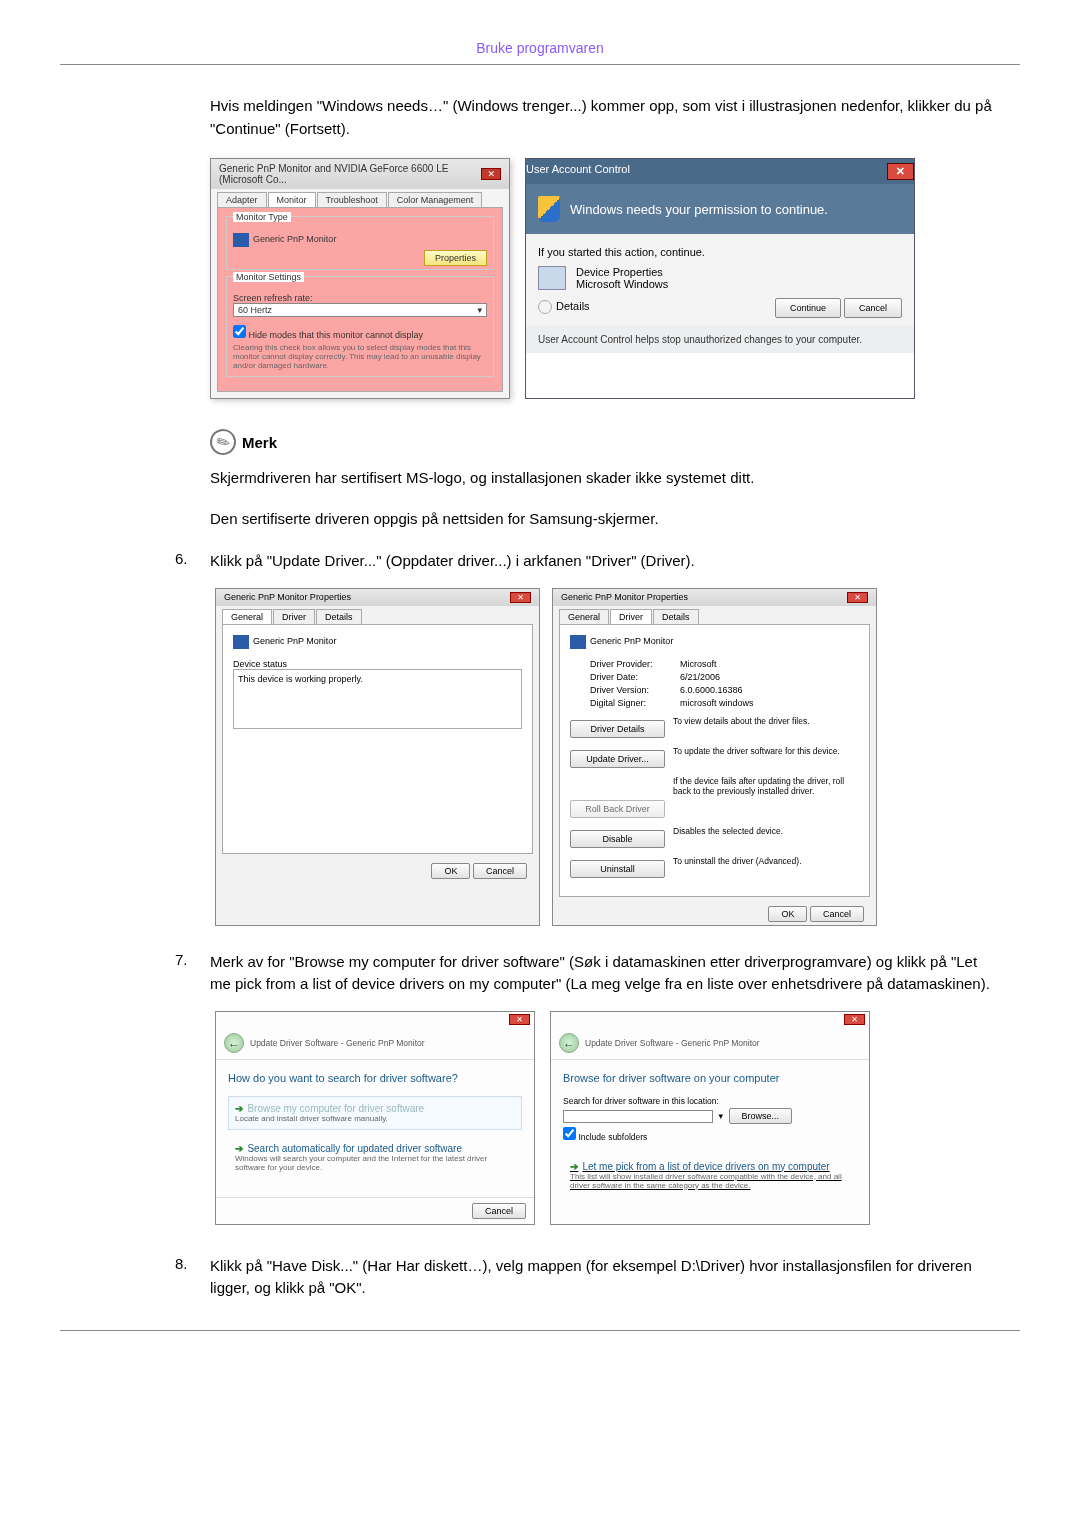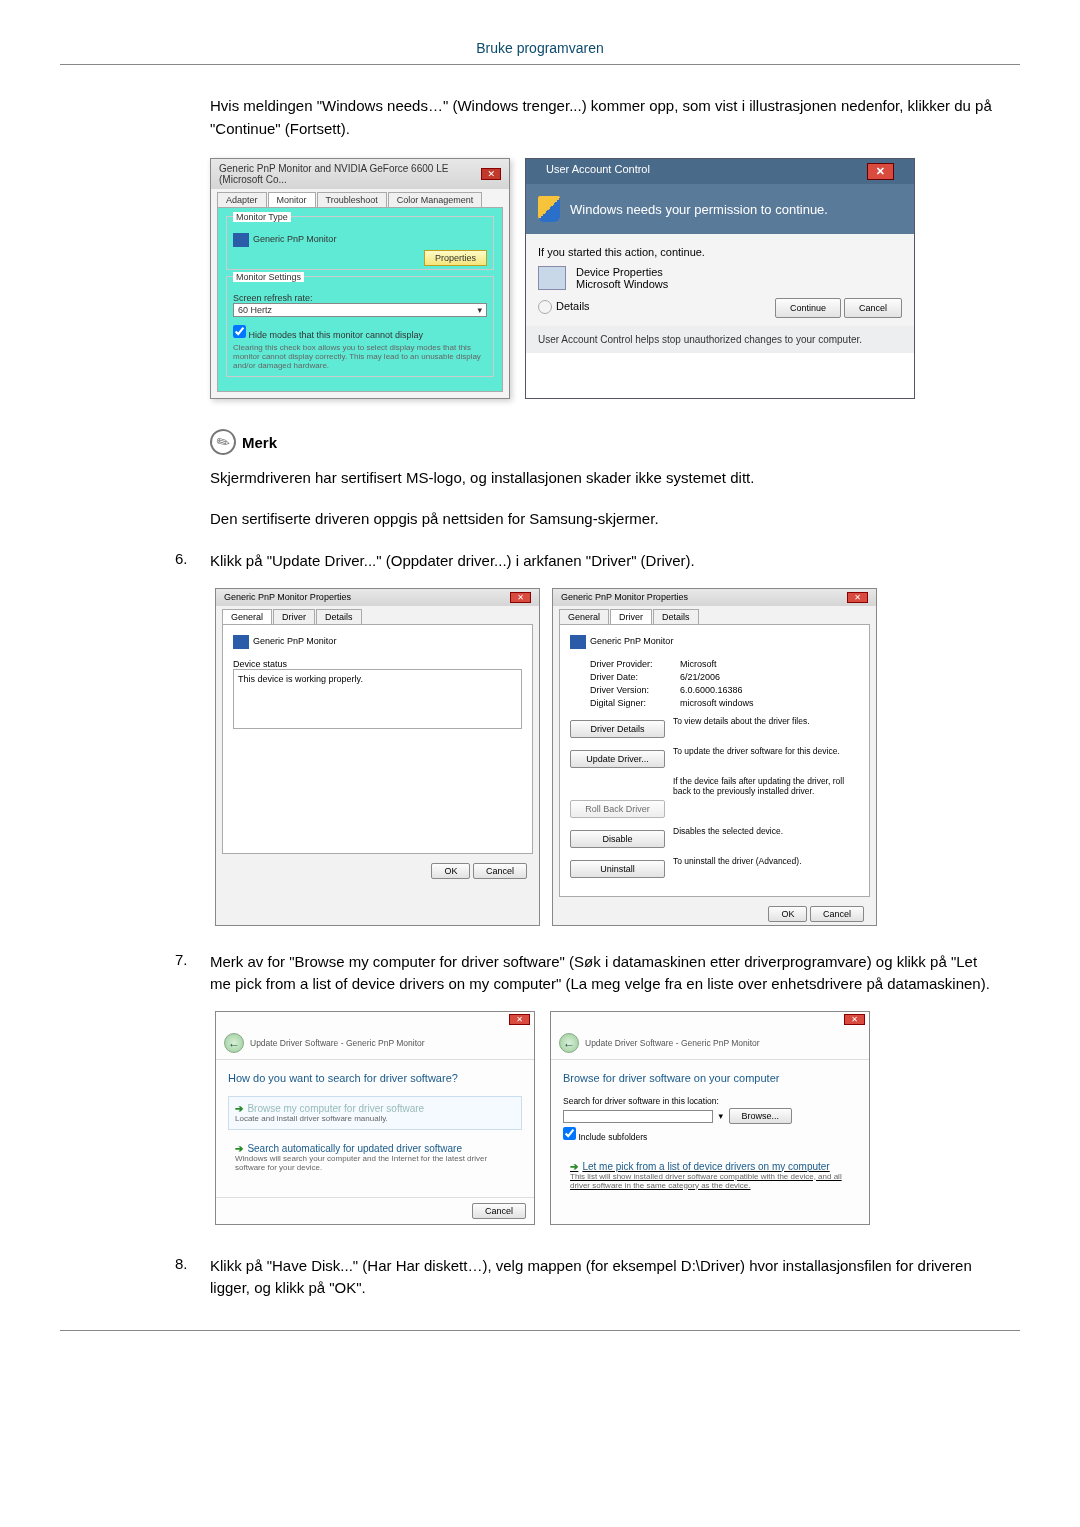--- a/index.html
+++ b/index.html
@@ -10,21 +10,21 @@
       margin: 0 auto;
       color: #000;
       font-size: 14px;
     }
     .page {
       padding: 40px 60px 30px 60px;
     }
     .header-title {
       text-align: center;
       font-size: 14px;
-      color: #0c4a6e;
+      color: #8b5cf6;
       border-bottom: 1px solid #888;
       padding-bottom: 8px;
       margin-bottom: 30px;
     }
     .content {
       margin-left: 150px;
       margin-right: 20px;
     }
     .paragraph {
       font-size: 15px;
@@ -66,21 +66,21 @@
     }
     .tab {
       border: 1px solid #aaa;
       border-bottom: none;
       padding: 2px 8px;
       background: #f0f0f0;
       font-size: 9px;
     }
     .tab.active { background: #fff; }
     .dialog-body {
-      background: #5eead4;
+      background: #fca5a5;
       margin: 0 6px 6px 6px;
       border: 1px solid #aaa;
       padding: 8px;
     }
     .fieldset {
       border: 1px solid #ccc;
       padding: 6px;
       margin-bottom: 6px;
       font-size: 9px;
     }
@@ -126,21 +126,21 @@
       padding: 6px;
     }
     
     .uac-dialog {
       width: 390px;
       border: 1px solid #556;
     }
     .uac-title {
       background: #4a6a8a;
       color: #fff;
-      padding: 4px 20px;
+      padding: 4px 0;
       display: flex;
       justify-content: space-between;
       font-size: 11px;
     }
     .uac-close {
       background: #d94a3f;
       color:#fff;
       padding:1px 8px;
       font-weight:bold;
       border:1px solid #600;

